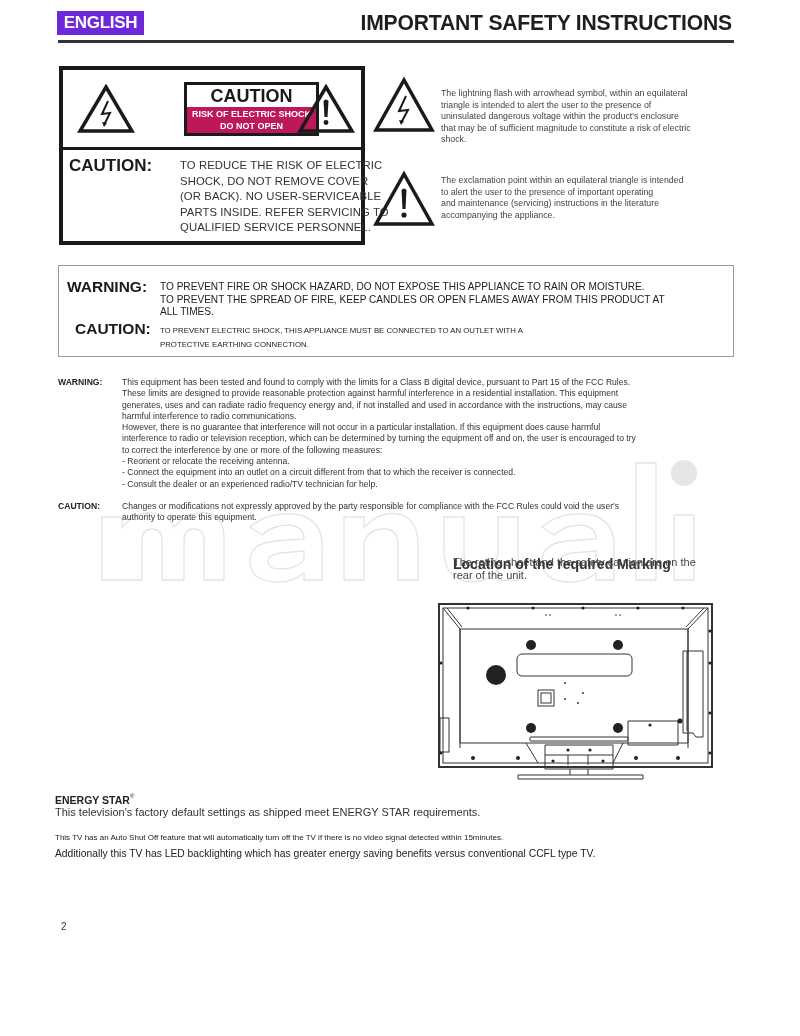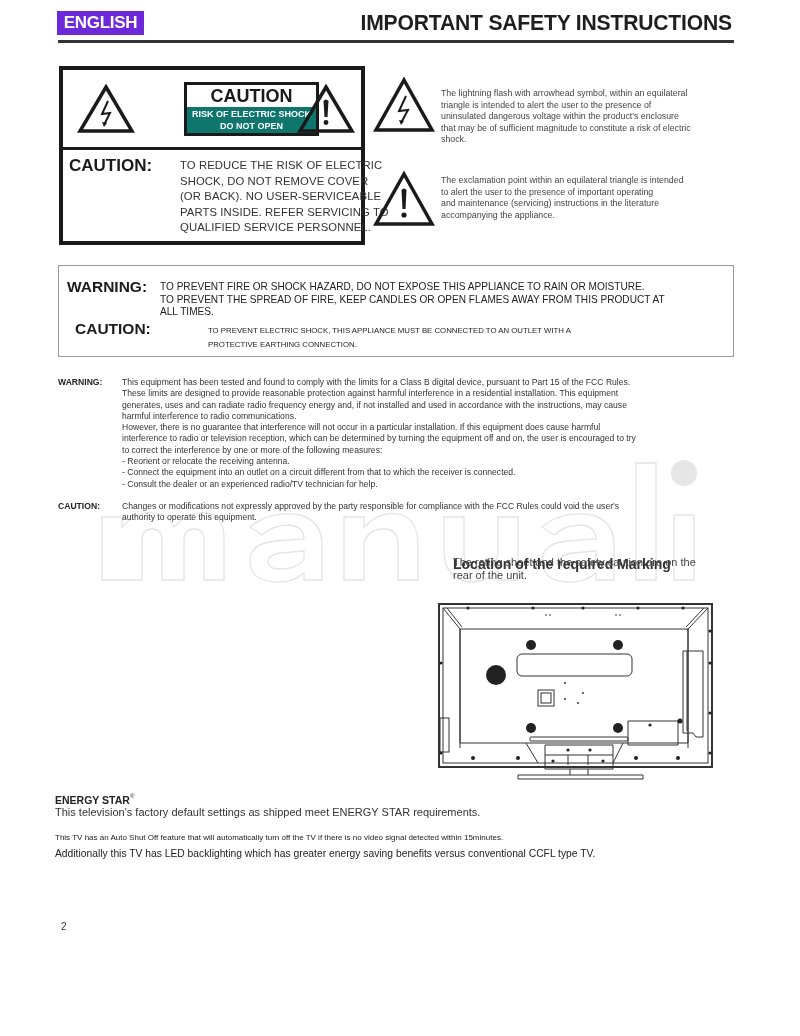--- a/index.html
+++ b/index.html
@@ -16,38 +16,38 @@
       font-size: 22px; color: #1e1e1e; letter-spacing: -0.2px; transform: scaleX(0.96); transform-origin: right; }
     .header-rule { left: 58px; top: 40px; width: 676px; height: 3px; background: #333; }
 
     
     .caution-box { left: 59px; top: 66px; width: 306px; height: 179px; border: 4px solid #1a1a1a; }
     .caution-box .divider { position: absolute; left: 0; right: 0; top: 77px; height: 3px; background: #1a1a1a; }
     .tri { position: absolute; }
     .tri svg { display: block; }
     .caution-label { position: absolute; left: 85px; top: 12px; width: 135px; height: 54px; border: 3px solid #1a1a1a; margin-left: 36px; }
     .caution-label .big { height: 22px; font-size: 18px; font-weight: bold; text-align: center; line-height: 22px; color: #1a1a1a; }
-    .caution-label .dark { background: #0f766e; color: #fff; height: 26px; font-size: 9px; font-weight: bold;
+    .caution-label .dark { background: #be185d; color: #fff; height: 26px; font-size: 9px; font-weight: bold;
       text-align: center; line-height: 12px; padding-top: 1px; }
     .caution-bottom { position: absolute; left: 6px; top: 86px; right: 4px; }
     .caution-bottom .head { position: absolute; left: 0; top: 0; font-size: 17px; font-weight: bold; color: #1a1a1a; }
     .caution-bottom .body { position: absolute; left: 111px; top: 2px; font-size: 11.3px; line-height: 15.5px;
       color: #333; letter-spacing: 0.1px; white-space: nowrap; }
 
     
     .sym-row { left: 373px; width: 370px; }
     .sym-row .tri { left: 0; top: 0; }
     .sym-row .desc { position: absolute; left: 68px; top: 12px; font-size: 8.8px; line-height: 11.5px; color: #444; white-space: nowrap; }
 
     
     .warn-box { left: 58px; top: 265px; width: 676px; height: 92px; border: 1px solid #9a9a9a; }
     .warn-box .w-head { position: absolute; left: 8px; top: 12px; font-size: 15.5px; font-weight: bold; color: #1a1a1a; }
     .warn-box .w-body { position: absolute; left: 101px; top: 15px; font-size: 10.1px; line-height: 12.6px; color: #222; white-space: nowrap; }
     .warn-box .c-head { position: absolute; left: 16px; top: 54px; font-size: 15.5px; font-weight: bold; color: #1a1a1a; }
-    .warn-box .c-body { position: absolute; left: 101px; top: 58px; font-size: 7.8px; line-height: 14px; color: #222; white-space: nowrap; margin-left: 48px; }
+    .warn-box .c-body { position: absolute; left: 101px; top: 58px; font-size: 7.8px; line-height: 14px; color: #222; white-space: nowrap; }
 
     
     .fcc { left: 58px; top: 377px; width: 690px; }
     .fcc .lbl { position: absolute; left: 0; font-size: 8.6px; font-weight: bold; color: #222; }
     .fcc .txt { position: absolute; left: 64px; font-size: 8.6px; line-height: 11.3px; color: #333; white-space: nowrap; }
 
     
     .watermark { left: 100px; top: 455px; width: 600px; height: 130px; pointer-events: none; }
 
     

